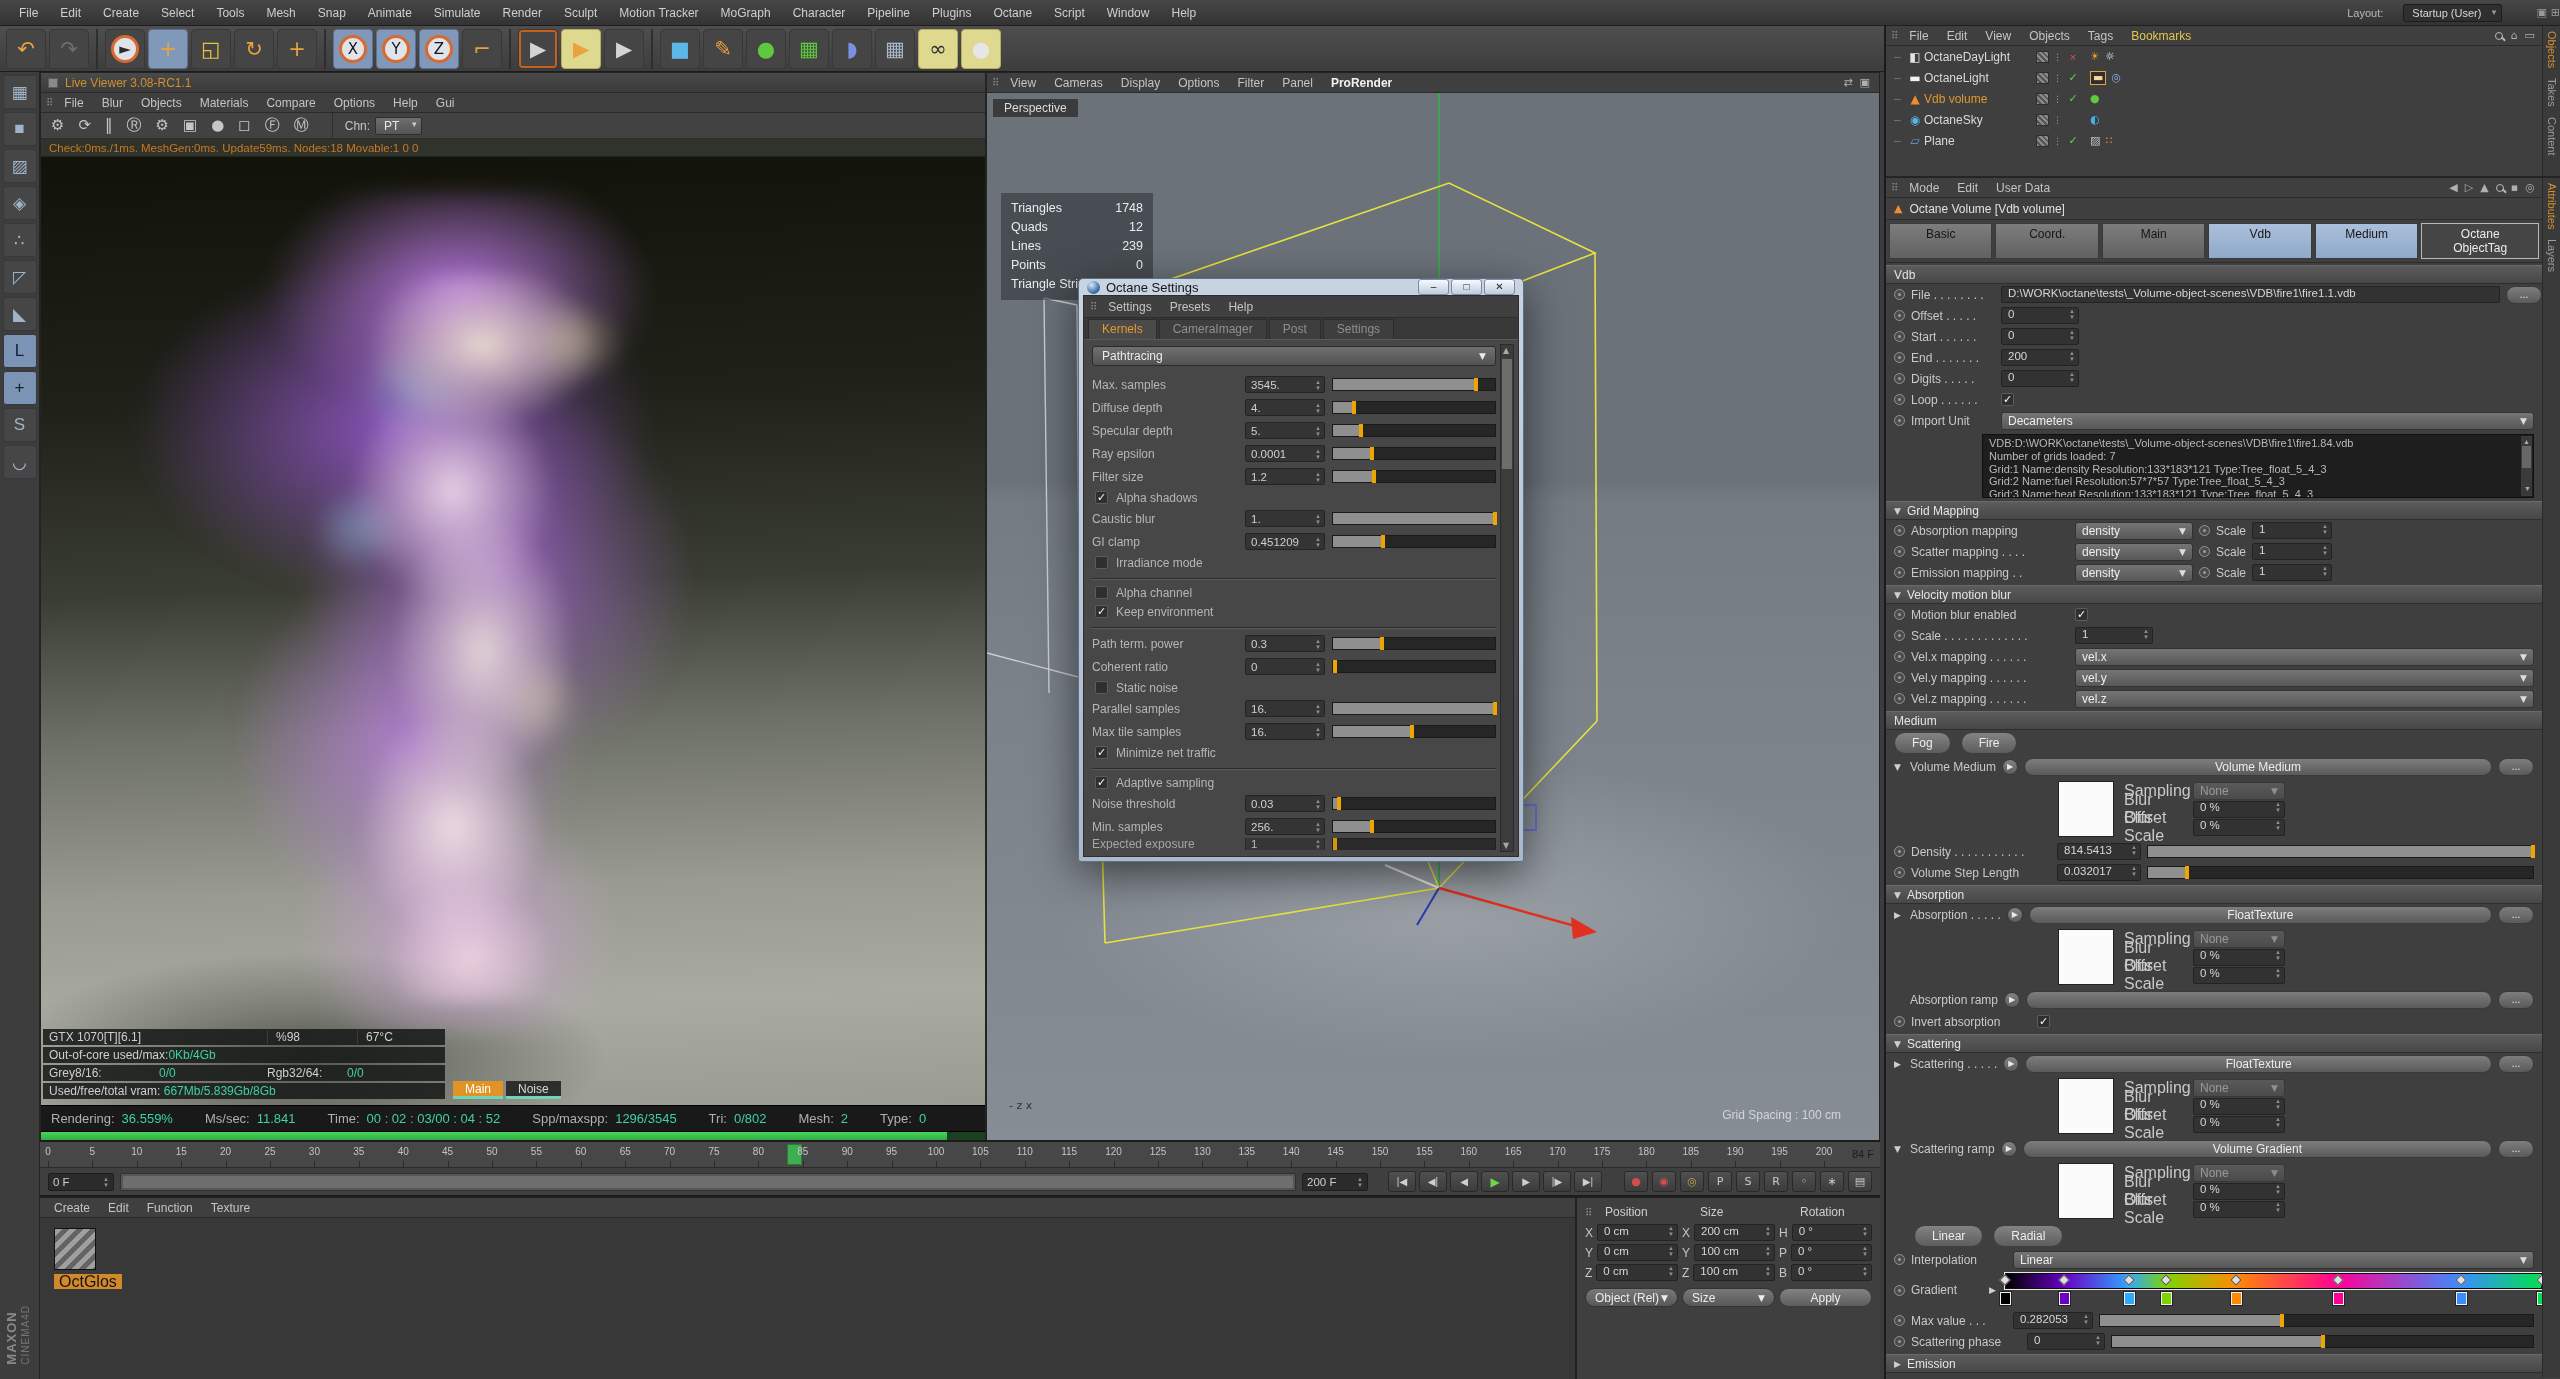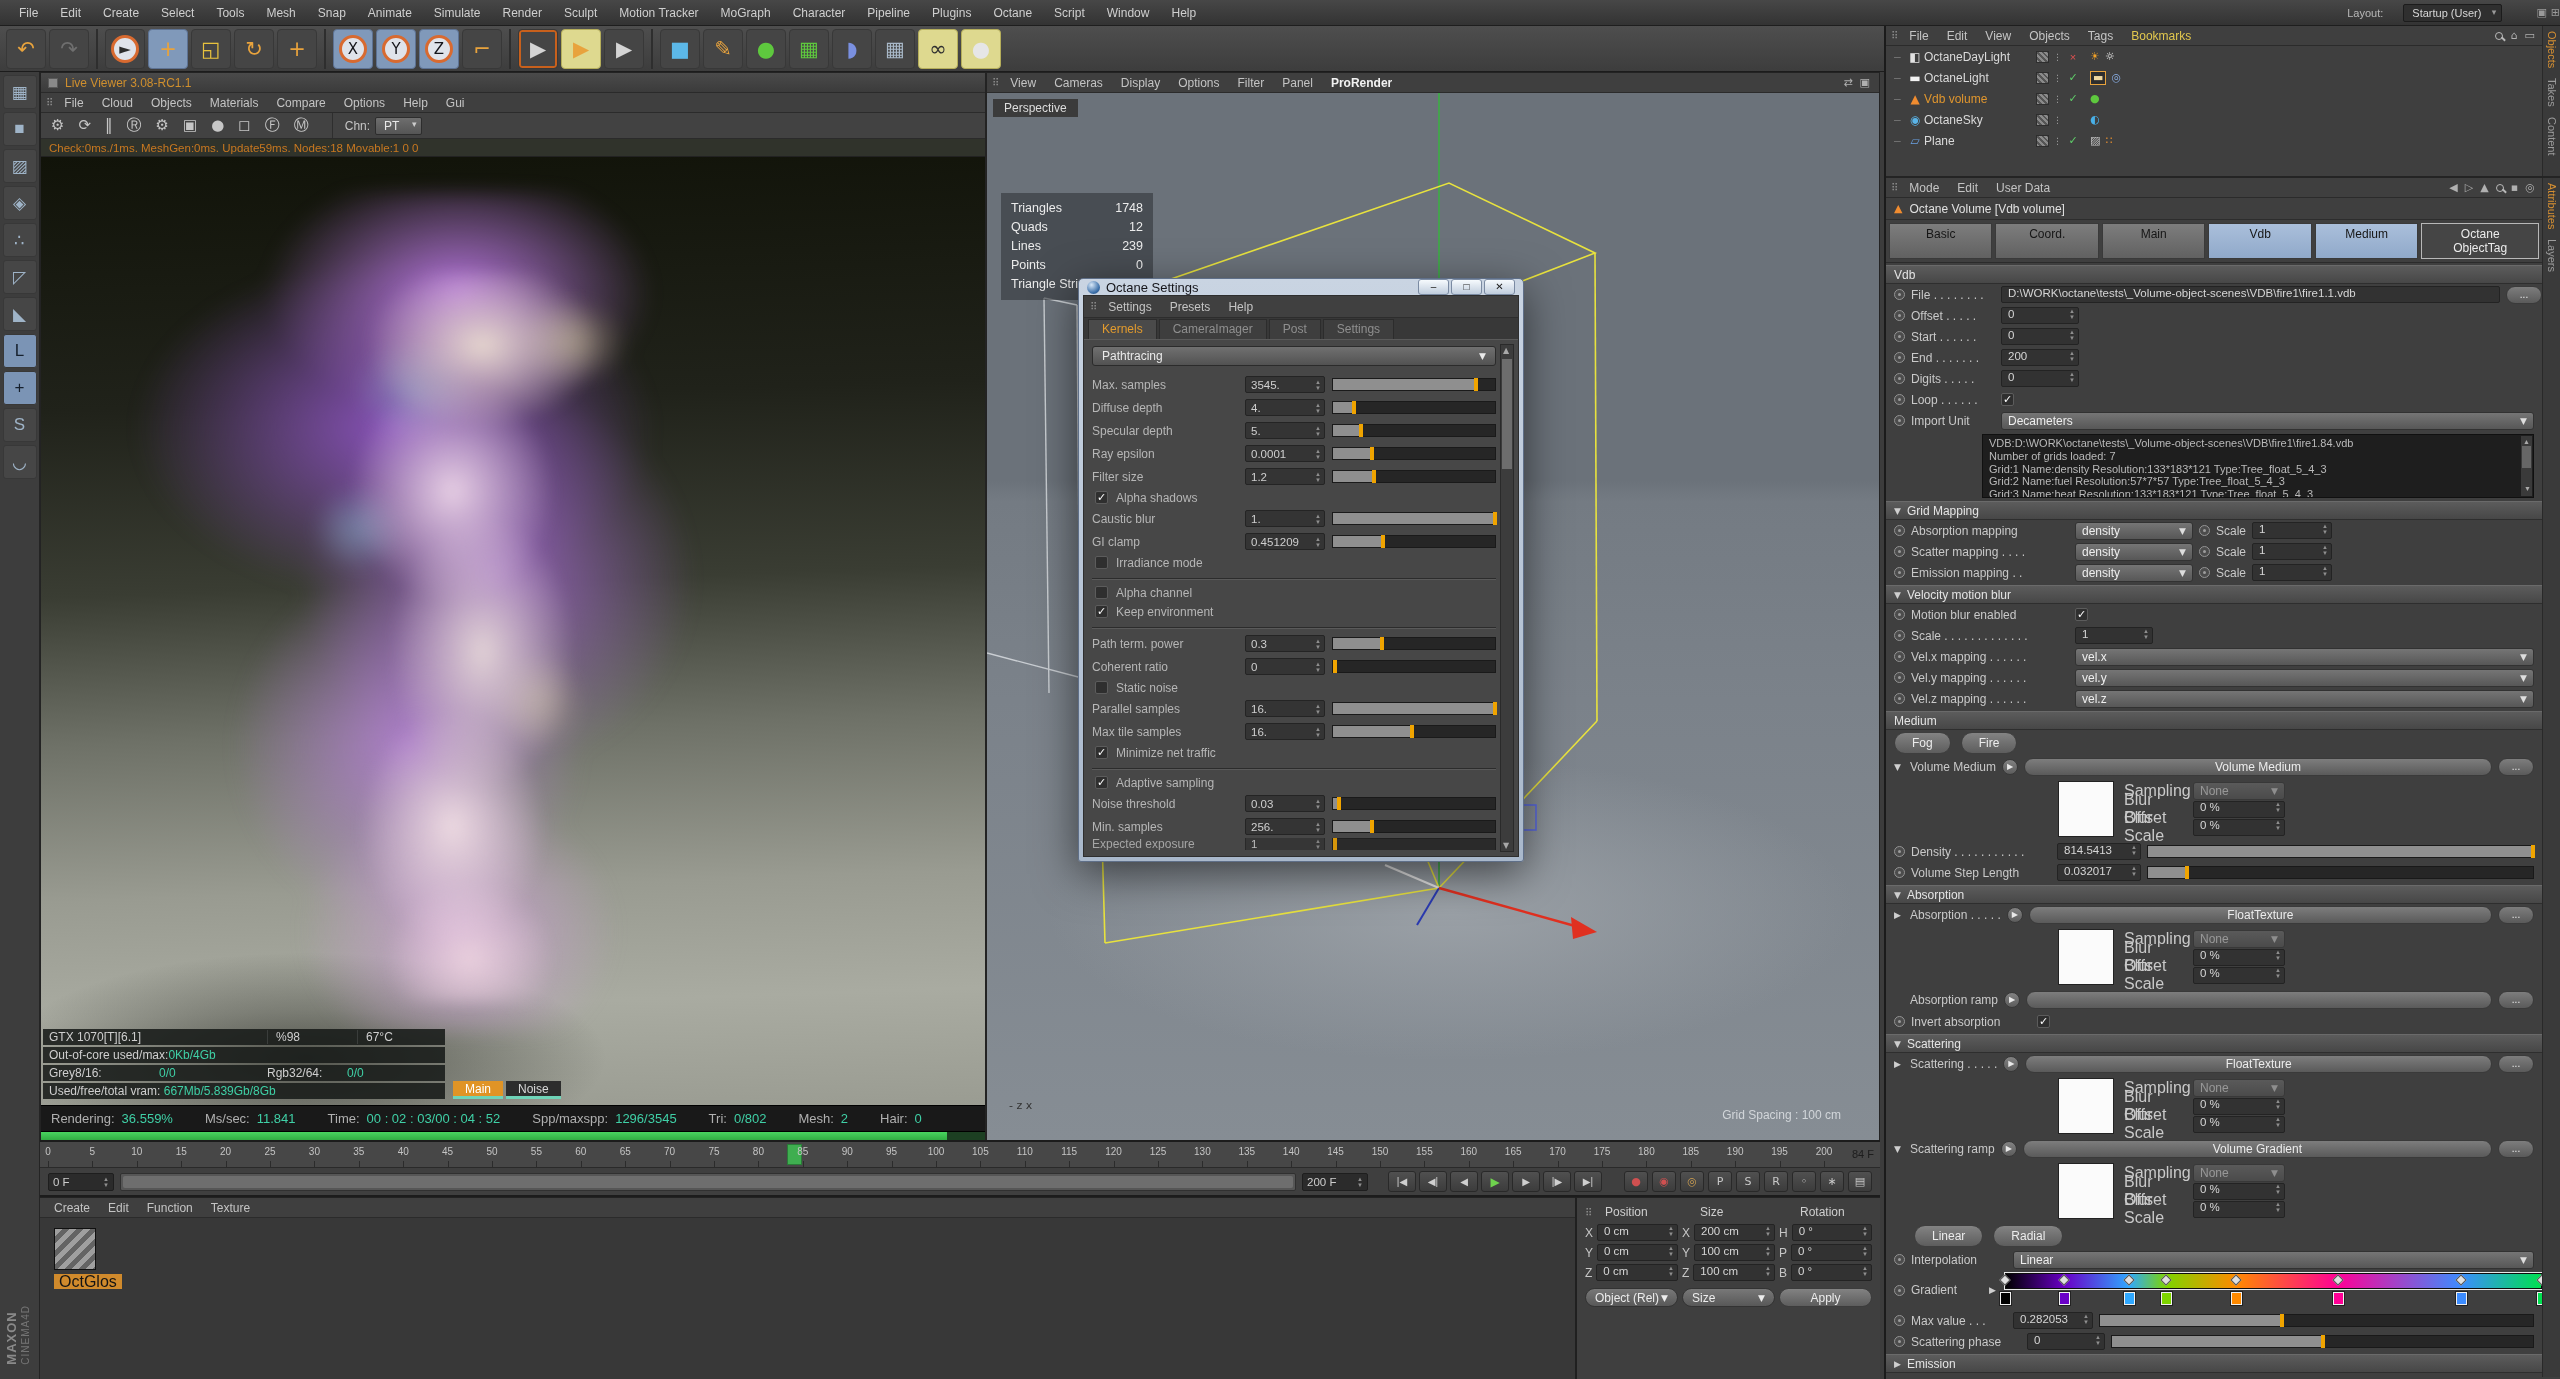--- a/index.html
+++ b/index.html
@@ -371,21 +371,21 @@
 
   <div class="lv">
     <div class="lv-title">
       <span class="sq"></span>
       <span class="t">Live Viewer 3.08-RC1.1</span>
     </div>
     <div class="pmenu">
       <span class="grip g">⠿</span>
       <div id="lv-menus" style="display:flex">
           <span class="pm-item">File</span>
-          <span class="pm-item">Cloud</span>
+          <span class="pm-item">Blur</span>
           <span class="pm-item">Objects</span>
           <span class="pm-item">Materials</span>
           <span class="pm-item">Compare</span>
           <span class="pm-item">Options</span>
           <span class="pm-item">Help</span>
           <span class="pm-item">Gui</span>
         </div>
     </div>
     <div class="lv-tools">
       <div id="lv-tool-icons" style="display:flex;gap:14px">
@@ -451,21 +451,21 @@
         <span class="gap"></span>
         <span>Spp/maxspp:</span>
         <span class="teal">1296/3545</span>
         <span class="gap"></span>
         <span>Tri:</span>
         <span class="teal">0/802</span>
         <span class="gap"></span>
         <span>Mesh:</span>
         <span class="teal">2</span>
         <span class="gap"></span>
-        <span>Hair:</span>
+        <span>Type:</span>
         <span class="teal">0</span>
       </div>
     <div class="progress">
       <div class="fill" id="lv-progress-fill" style="width: 96%;"></div>
     </div>
   </div>
 
   <div class="vp">
     <div class="pmenu">
       <span class="grip g">⠿</span>

